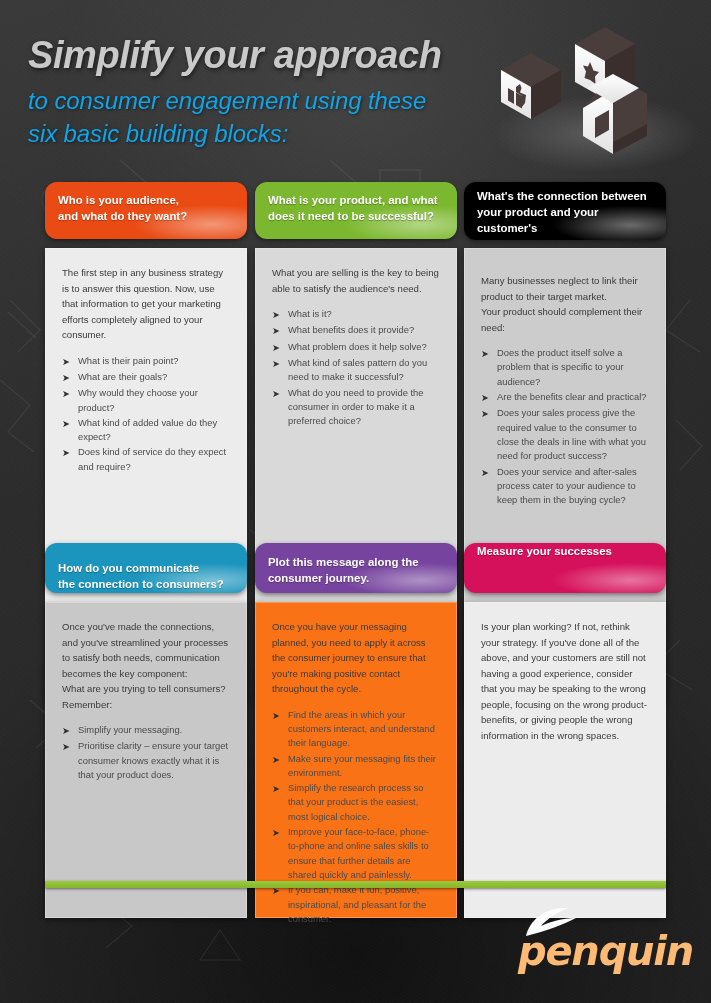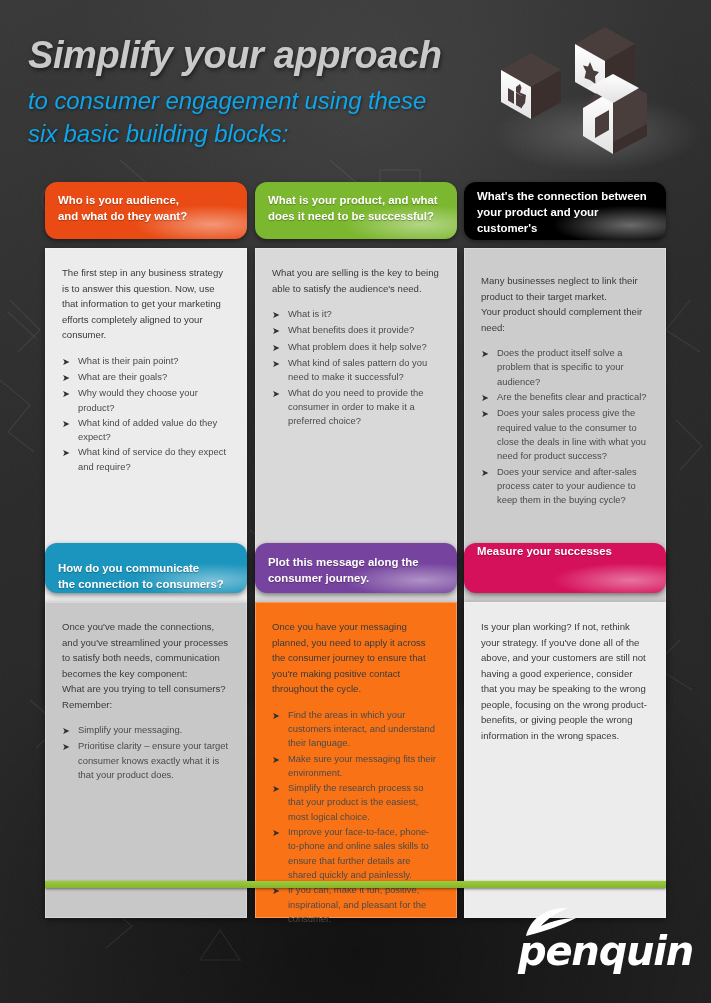--- a/index.html
+++ b/index.html
@@ -90,21 +90,21 @@
   #green-bar {
     position:absolute; left:45px; top:881px; width:621px; height:7px;
     background:linear-gradient(180deg,#9ccb3b,#84b52b);
     box-shadow:0 1px 3px rgba(0,0,0,.5);
   }
   #logo { position:absolute; left:518px; top:905px; width:160px; height:72px; }
   #logo .mark { position:absolute; left:6px; top:0; width:62px; height:34px; }
   #logo .word {
     position:absolute; left:0; top:26px;
     font-size:40px; font-style:italic; font-weight:bold;
-    color:#ffffff; letter-spacing:-1.2px; line-height:1;
+    color:#fdba74; letter-spacing:-1.2px; line-height:1;
     font-family:"DejaVu Sans", sans-serif;
   }
 </style>
 </head>
 <body>
 
 <div id="backdrop">
   <div class="vig"></div>
   <svg class="doodles" viewBox="0 0 711 1003" preserveAspectRatio="none">
     <g stroke="#cfcfcf" stroke-width="1.2" fill="none" opacity=".55">
@@ -197,21 +197,21 @@
       <div class="bullet">
         <span class="bmark">➤</span>
         <span class="btxt">Why would they choose your product?</span>
       </div>
       <div class="bullet">
         <span class="bmark">➤</span>
         <span class="btxt">What kind of added value do they expect?</span>
       </div>
       <div class="bullet">
         <span class="bmark">➤</span>
-        <span class="btxt">What kind of service do they expect and require?</span>
+        <span class="btxt">Does kind of service do they expect and require?</span>
       </div>
     </div>
   </div>
 </div>
 
 <div class="card" style="left:255px; top:182px; width:202px;">
   <div class="card-head" style="height:57px; background:#7cb82f;">
     <div class="sheen"></div>
     <div class="htxt">
       <div>What is your product, and what</div>

